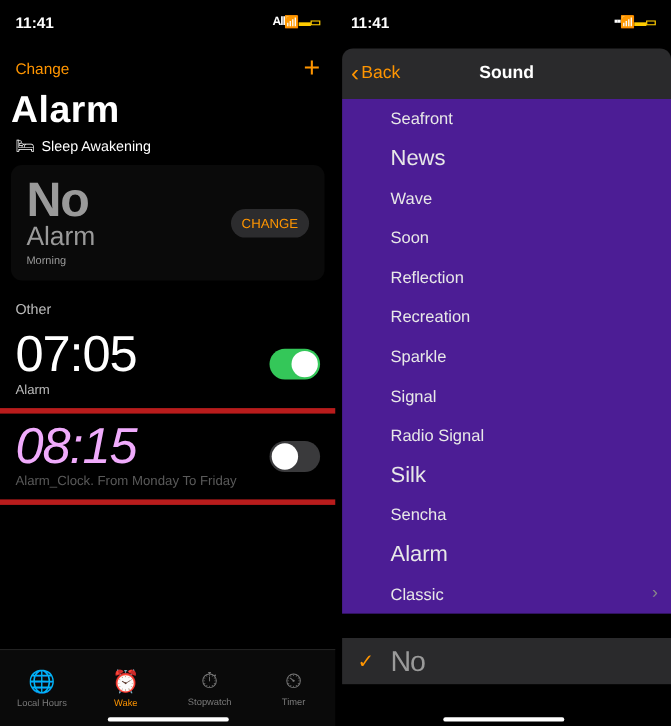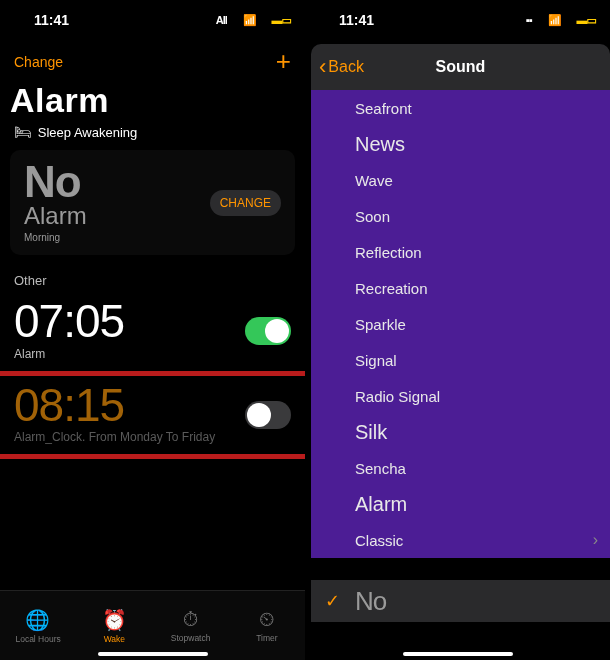--- a/index.html
+++ b/index.html
@@ -1,42 +1,42 @@
 <!DOCTYPE html>
 <html><head>
   <meta charset="utf-8">
   <style>
     * { margin:0; padding:0; box-sizing:border-box; font-family:-apple-system,Helvetica,Arial,sans-serif; }
     body { background:#000; width:610px; height:660px; overflow:hidden; display:flex; }
     .phone { width:305px; height:660px; position:relative; background:#000; color:#fff; }
 
     
-    .status { height:40px; display:flex; align-items:center; justify-content:space-between; padding:12px 14px; font-size:14px; font-weight:600;margin-left:20px; }
-    .st-icons { display:flex; gap:16px; align-items:center; font-size:11px; letter-spacing:-1px; }
+    .status { height:40px; display:flex; align-items:center; justify-content:space-between; padding:12px 14px; font-size:14px; font-weight:600; }
+    .st-icons { display:flex; gap:0; align-items:center; font-size:11px; letter-spacing:-1px; }
     .st-icons span { display:inline-block; }
 
     
     .topbar { display:flex; justify-content:space-between; align-items:center; padding:6px 14px 0; font-size:14px; }
     .topbar .change { color:#ff9500; }
     .plus { color:#ff9500; font-size:26px; font-weight:300; }
     .title { font-size:34px; font-weight:700; padding:4px 14px 4px 10px; letter-spacing:0.5px; }
     .sleep-row { padding:0 14px 10px; font-size:13px; display:flex; align-items:center; gap:6px; }
     .bed { font-size:14px; }
 
     .card { background:#0a0a0a; margin:0 10px; border-radius:10px; padding:10px 14px 12px; position:relative; }
     .no-alarm-big { font-size:44px; font-weight:700; color:#9a9a9a; letter-spacing:-1px; line-height:1; }
     .card .sub { font-size:24px; font-weight:500; color:#9a9a9a; margin-top:-2px; }
     .card .mini { font-size:10px; color:#9a9a9a; margin-top:2px; }
     .change-btn { position:absolute; right:14px; top:50%; transform:translateY(-50%); background:#2c2c2e; color:#ff9500; font-size:12px; padding:6px 10px; border-radius:14px; }
 
     .section-lbl { padding:18px 14px 4px; font-size:13px; color:#bbb; }
 
     .alarm-row { padding:4px 14px 2px; position:relative; border-bottom:5px solid #b91c1c; }
     .alarm-time { font-size:46px; font-weight:300; letter-spacing:-1px; line-height:1.1; }
-    .alarm-time.off { color:#a16207; }
+    .alarm-time.off { color:#f0abfc;font-style:italic; }
     .alarm-lbl { font-size:12px; color:#bbb; padding-bottom:8px; }
     .alarm-lbl.off { color:#5a5a5a; }
     .toggle { position:absolute; right:14px; top:50%; transform:translateY(-50%); width:46px; height:28px; border-radius:14px; }
     .toggle.on { background:#34c759; }
     .toggle.off { background:#3a3a3c; }
     .knob { width:24px; height:24px; background:#fff; border-radius:50%; position:absolute; top:2px; }
     .toggle.on .knob { right:2px; }
     .toggle.off .knob { left:2px; }
 
     

